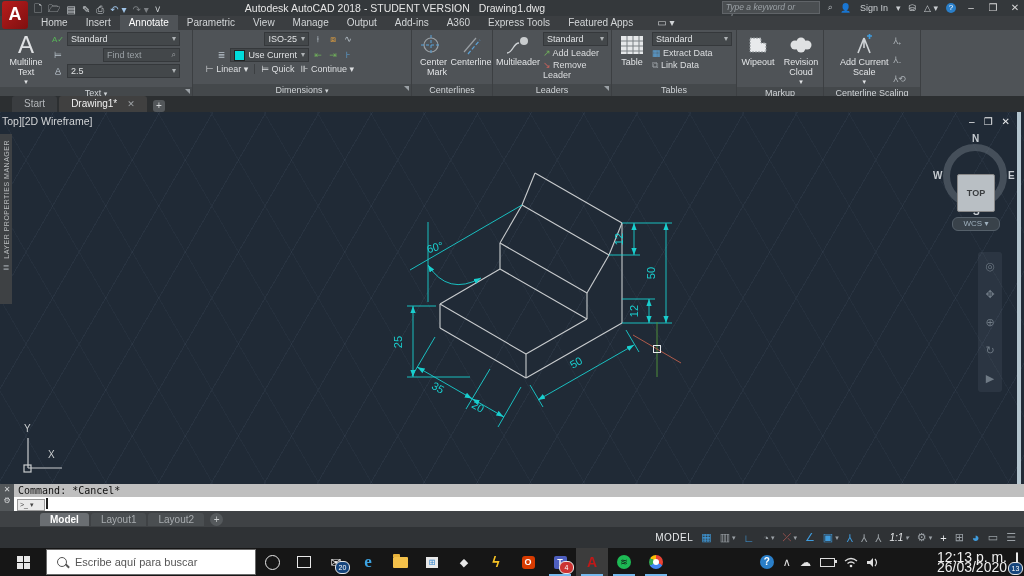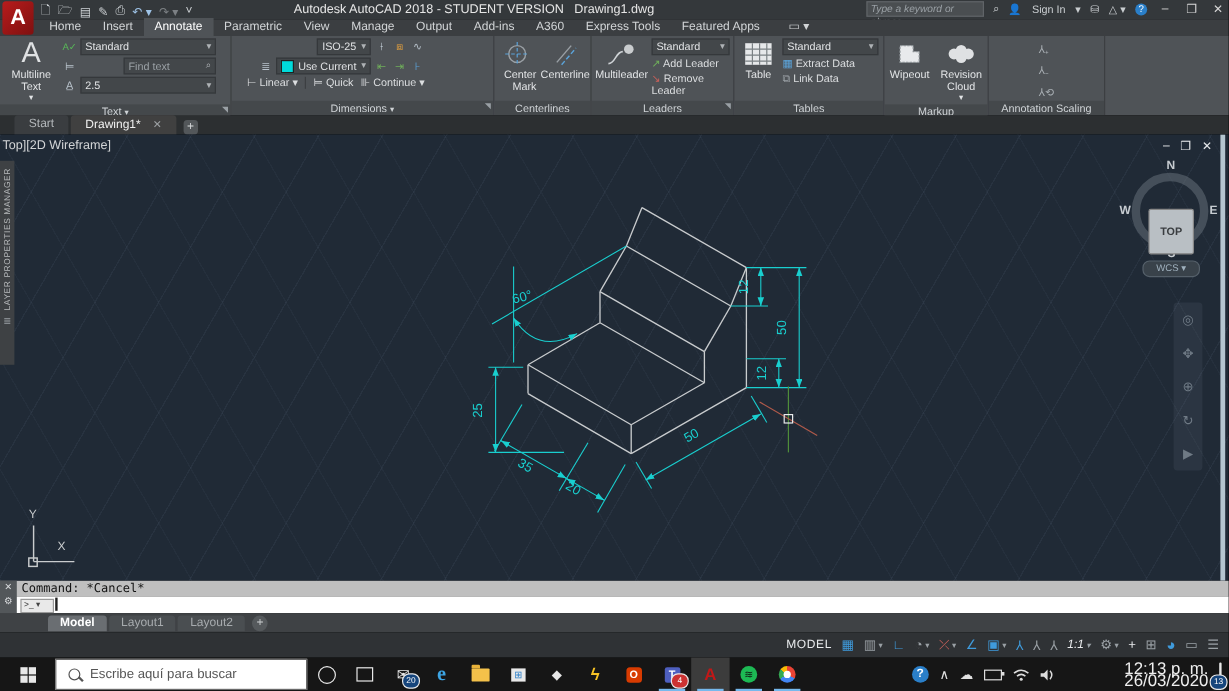--- a/index.html
+++ b/index.html
@@ -326,27 +326,37 @@
         </div>
         <span>Revision Cloud</span>
           <span style="font-size:7px;">▾</span>
       </div>
     </div>
     <div class="pstrip"><span>Markup</span></div>
   </div>
 
   <div class="panel" style="width:96px;">
     <div class="pbody" style="justify-content:center;">
+      <div class="bigbtn" style="width:52px;">
+        <div class="bicon">
+          <svg width="24" height="22" viewBox="0 0 24 22">
+              <path d="M12 4 L6 19 M12 4 L18 19 M12 4 L12 14" stroke="#cfd3d6" stroke-width="1.6" fill="none"></path>
+              <path d="M15 2 h5 M17.5 0 v5" stroke="#3f9bdc" stroke-width="1.6"></path>
+            </svg>
+        </div>
+        <span>Add Current Scale</span>
+          <span style="font-size:7px;">▾</span>
+      </div>
       <div class="col" style="justify-content:space-around;color:#aab0b5;font-size:9px;">
         <span>⅄₊</span>
         <span>⅄₋</span>
         <span>⅄⟲</span>
       </div>
     </div>
-    <div class="pstrip"><span>Annotation Scaling</span></div>
+    <div class="pstrip"><span>Centerline Scaling</span></div>
   </div>
 
   <div style="flex:1;"></div>
 </div>
 
 <div id="filetabs">
   <span class="ftab">Start</span>
   <span class="ftab active"><span>Drawing1*</span><span class="fx">✕</span></span>
   <span class="fplus">+</span>
 </div>

